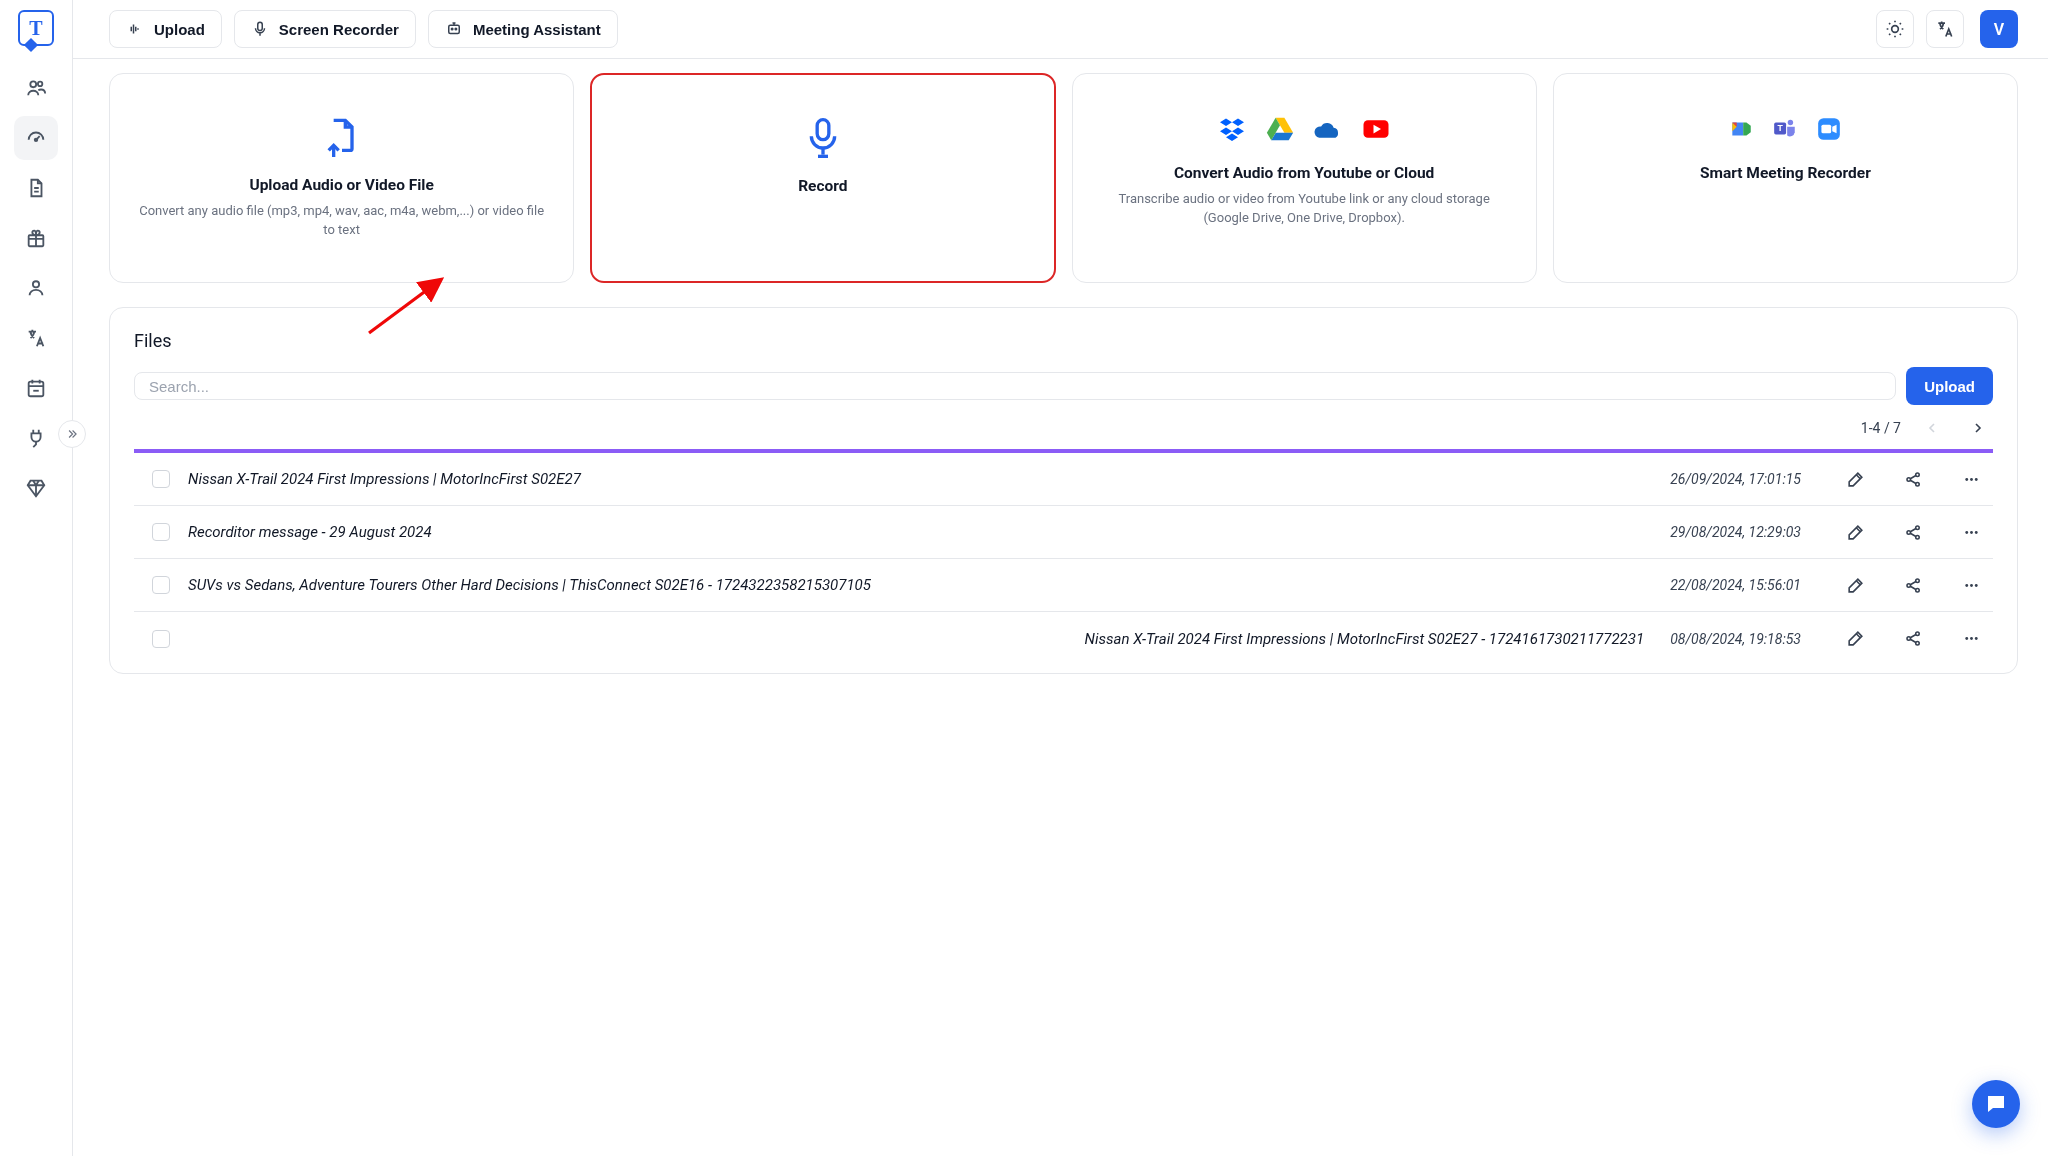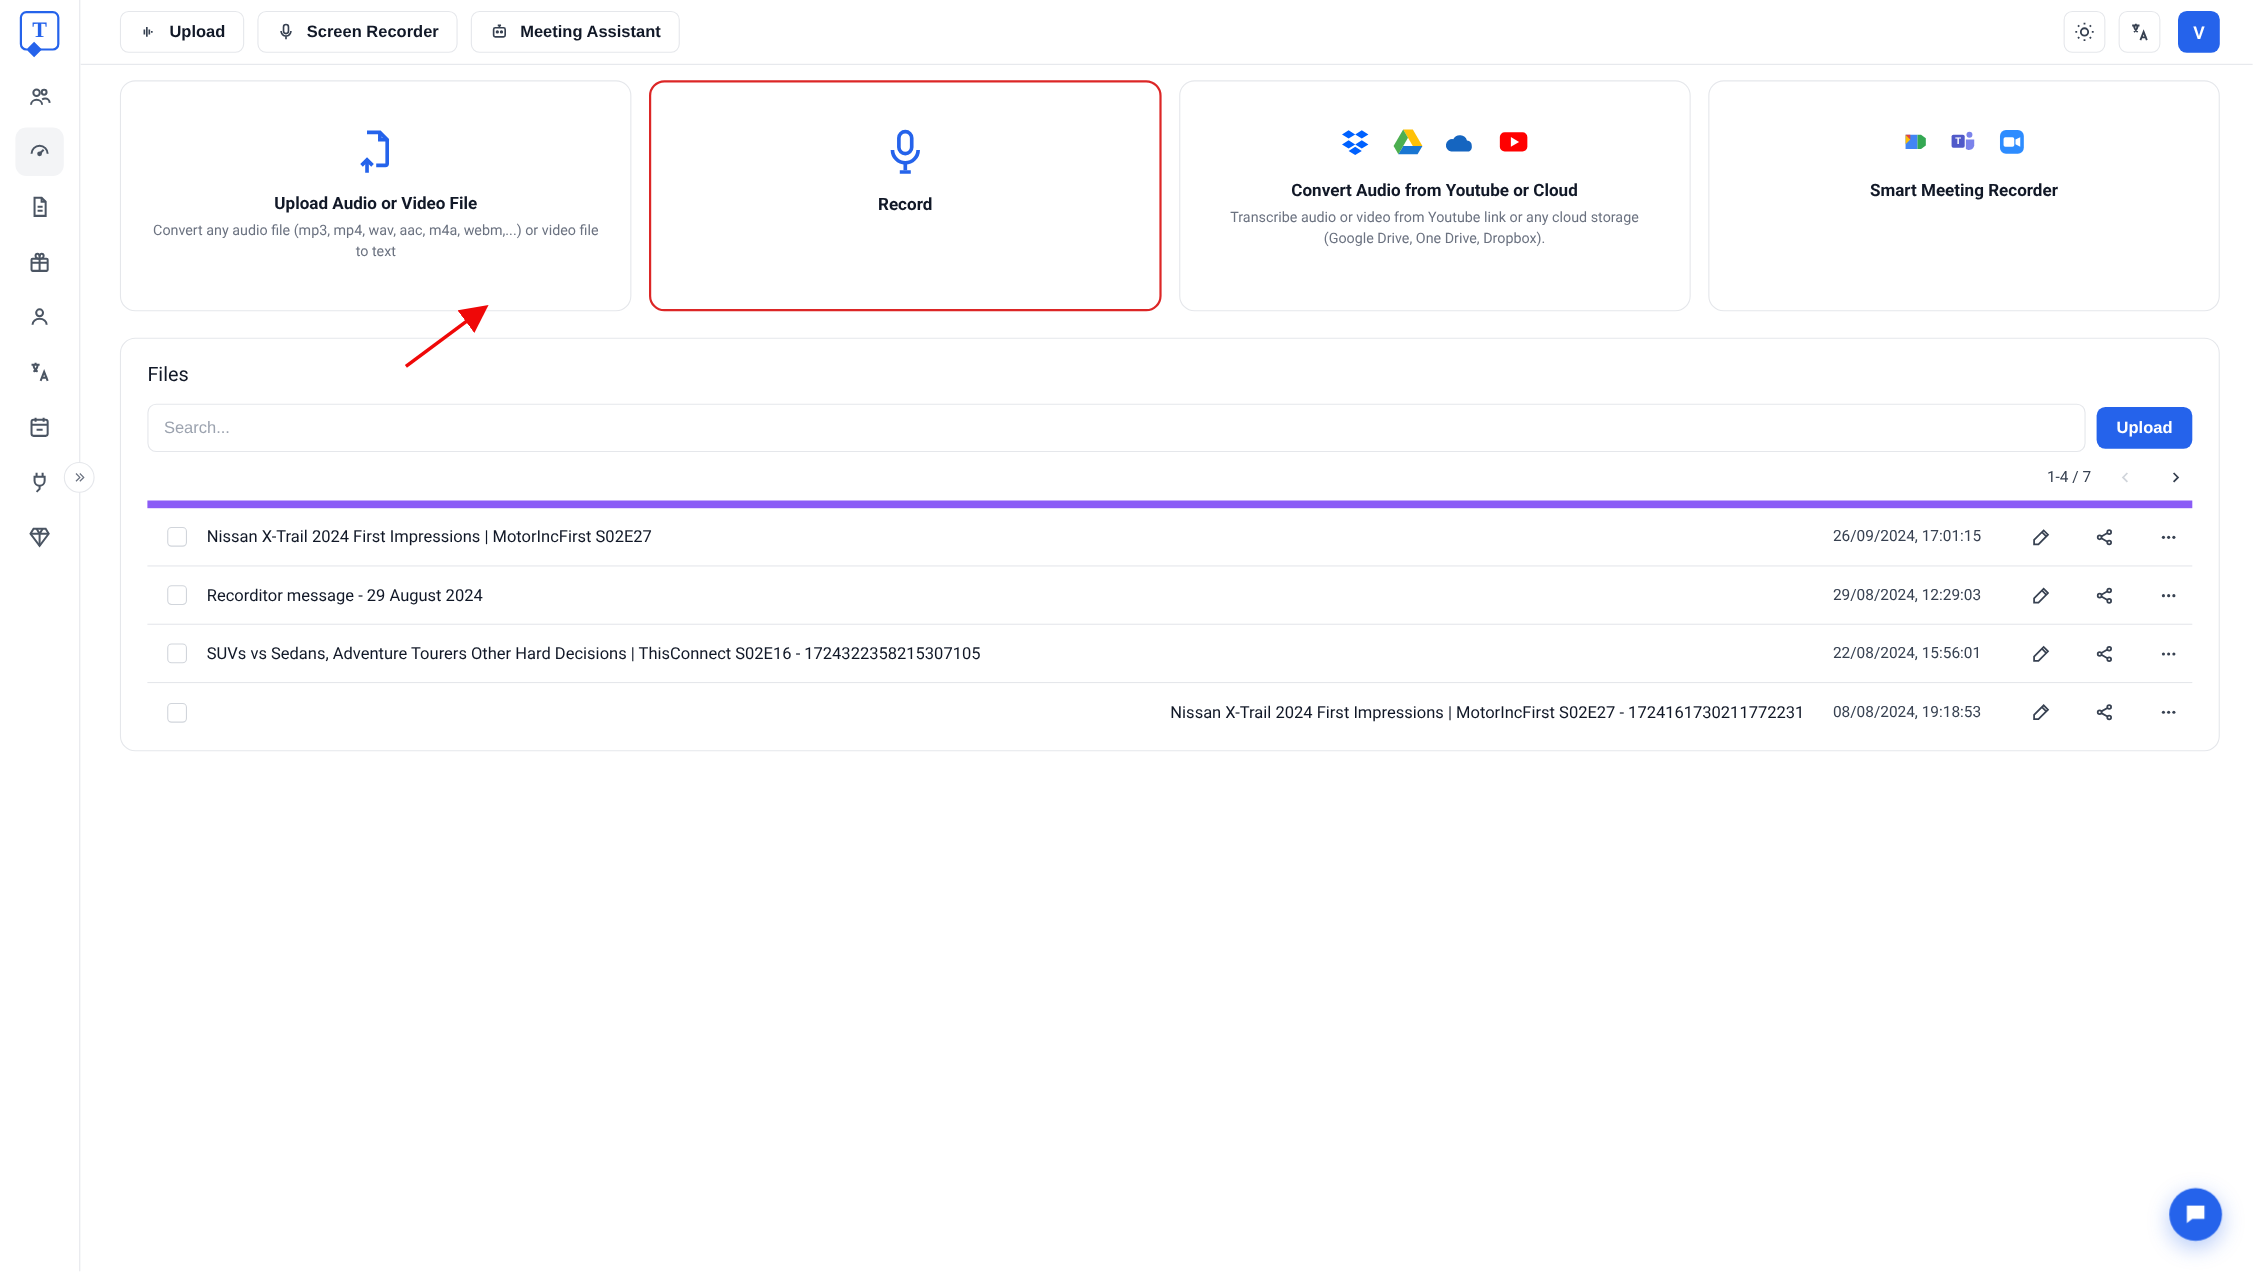--- a/index.html
+++ b/index.html
@@ -41,21 +41,21 @@
 .card .card-desc { font-size: 13px; color: #6b7280; line-height: 1.45; padding: 0 6px; }
 
 
 .annot-arrow { position: relative; height: 0; }
 .annot-arrow svg { position: absolute; left: 250px; top: -10px; }
 
 
 .files-panel { margin-top: 24px; border: 1px solid #e5e7eb; border-radius: 14px; padding: 22px 24px 8px; }
 .files-title { font-size: 18px; font-weight: 400; margin-bottom: 16px; }
 .search-row { display: flex; gap: 10px; align-items: center; }
-.search-input { flex: 1; height: 44px; border: 1px solid #e5e7eb; border-radius: 8px; padding: 0 14px; font-size: 15px; color: #7f1d1d; }
+.search-input { flex: 1; height: 28px; border: 1px solid #e5e7eb; border-radius: 8px; padding: 0 14px; font-size: 15px; color: #7f1d1d; }
 .search-input::placeholder { color: #9ca3af; }
 .upload-btn { height: 38px; padding: 0 18px; border: none; border-radius: 8px; background: #2563eb; color: #fff; font-size: 15px; font-weight: 600; cursor: pointer; }
 
 .pager-row { display: flex; justify-content: flex-end; align-items: center; gap: 16px; margin-top: 8px; margin-bottom: 6px; font-size: 14px; color: #374151; }
 .pager-row .chev { width: 30px; height: 30px; display: inline-flex; align-items: center; justify-content: center; border-radius: 6px; cursor: pointer; color: #374151; }
 .pager-row .chev.disabled { color: #d1d5db; cursor: default; }
 
 .file-row { display: flex; align-items: center; height: 53px; border-bottom: 1px solid #e5e7eb; gap: 18px; padding: 0 2px; }
 .file-row:last-child { border-bottom: none; text-align: right; }
 .file-row .cb { width: 18px; height: 18px; border: 1.5px solid #d1d5db; border-radius: 4px; cursor: pointer; margin-left: 16px; flex-shrink: 0; }
@@ -316,21 +316,21 @@
                 <path d="M15 6l-6 6 6 6"></path>
               </svg>
           </span>
           <span class="chev">
             <svg width="16" height="16" viewBox="0 0 24 24" fill="none" stroke="currentColor" stroke-width="2.4">
                 <path d="M9 6l6 6-6 6"></path>
               </svg>
           </span>
         </div>
 
-        <div style="border-top:7px solid #8b5cf6;">
+        <div style="border-top:4px solid #8b5cf6;font-style:italic;">
 
           <div class="file-row">
             <div class="cb"></div>
             <div class="fname">Nissan X-Trail 2024 First Impressions | MotorIncFirst S02E27</div>
             <div class="fdate">26/09/2024, 17:01:15</div>
             <div class="row-act">
                 <svg viewBox="0 0 24 24" fill="none" stroke="currentColor" stroke-width="2">
                   <path d="M4 15V20h5l11-11-5-5L4 15z"></path>
                   <path d="M13 6l5 5"></path>
                 </svg>

